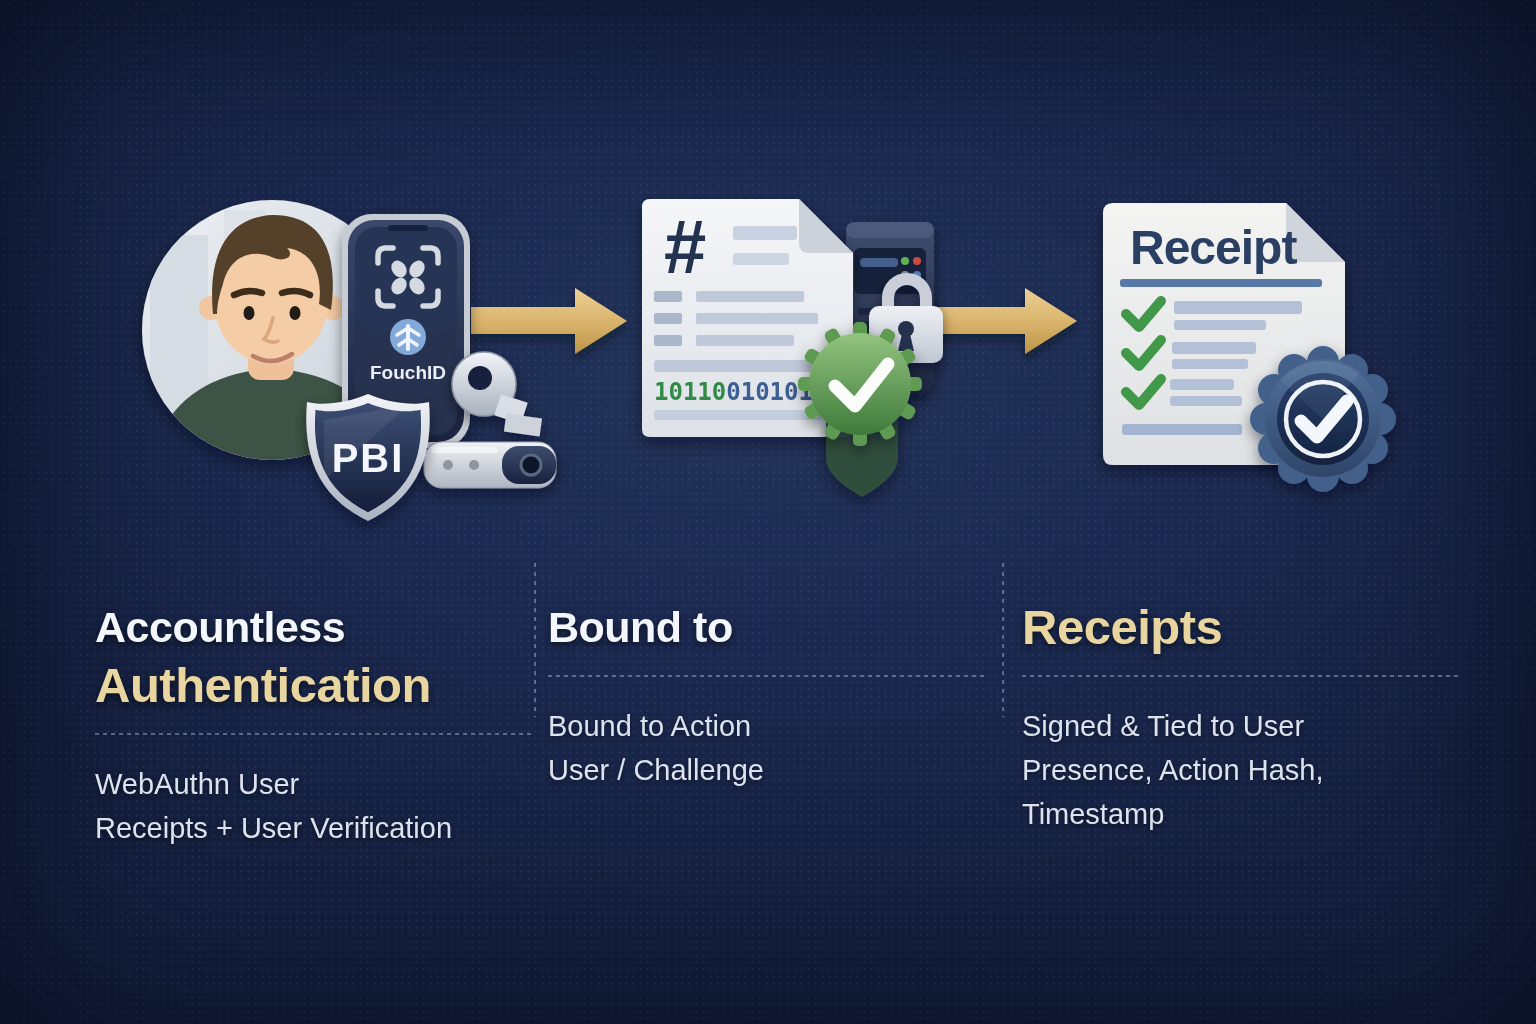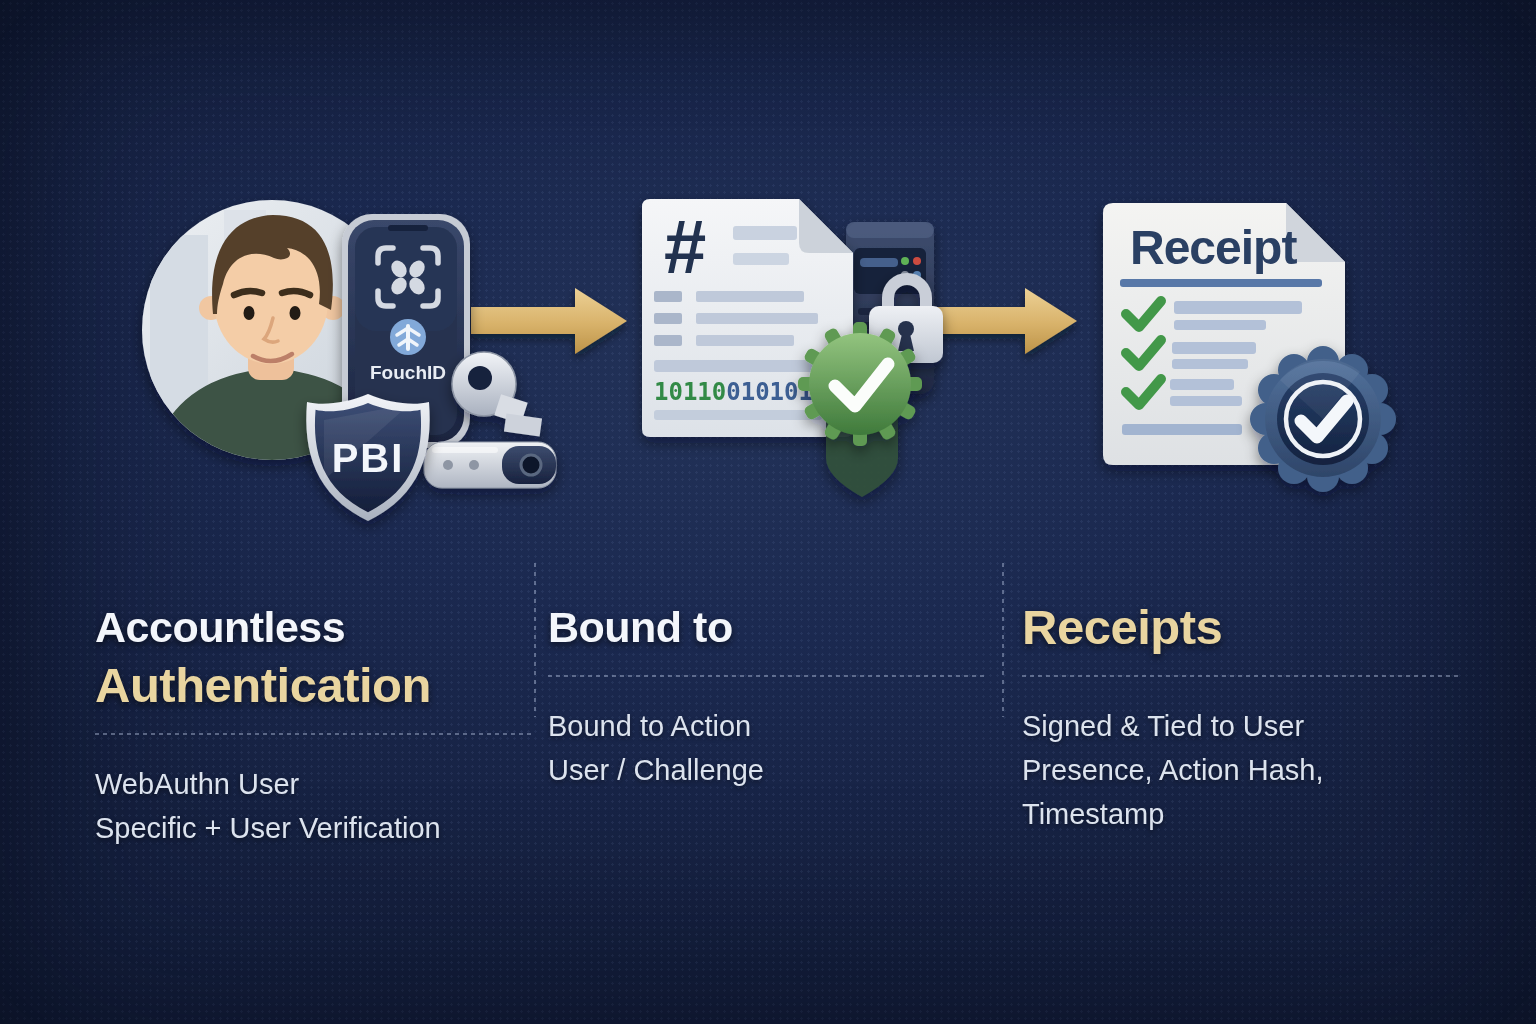--- a/index.html
+++ b/index.html
@@ -306,21 +306,21 @@
       <path d="M1280,380 A56,56 0 0 1 1360,372 L1323,419 Z" fill="#ffffff" opacity="0.06"></path>
     </g>
   </svg>
 
   <div class="col" style="left:95px;">
     <div class="t1">Accountless</div>
     <div class="t2">Authentication</div>
     <div class="rule"></div>
     <div class="sub">
       <div>WebAuthn User</div>
-      <div>Specific + User Verification</div>
+      <div>Receipts + User Verification</div>
     </div>
   </div>
 
   <div class="col" style="left:548px;">
     <div class="t1">Bound to</div>
     <div class="rule"></div>
     <div class="sub">
       <div>Bound to Action</div>
       <div>User / Challenge</div>
     </div>

